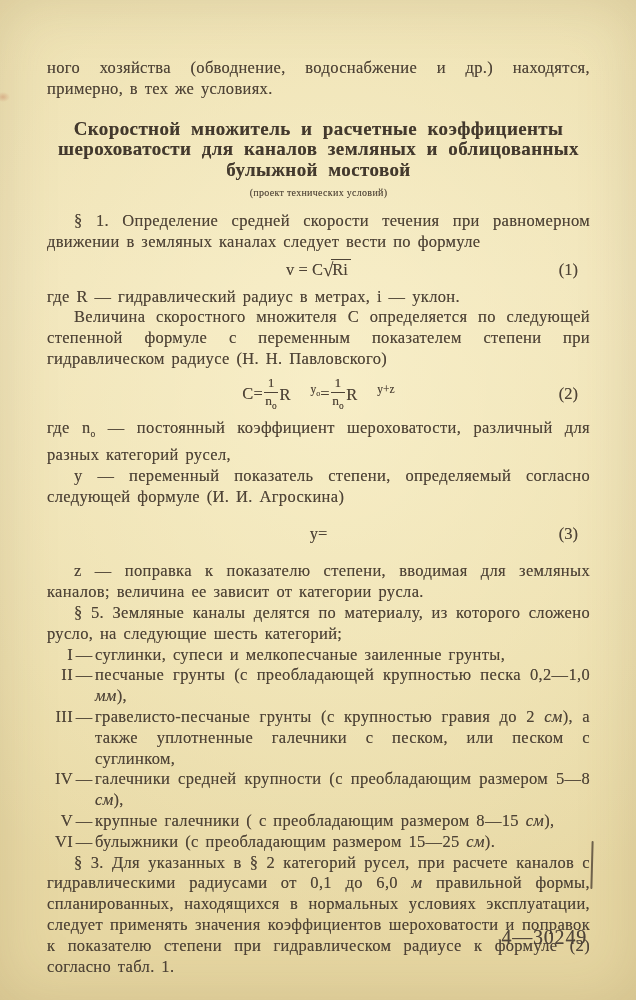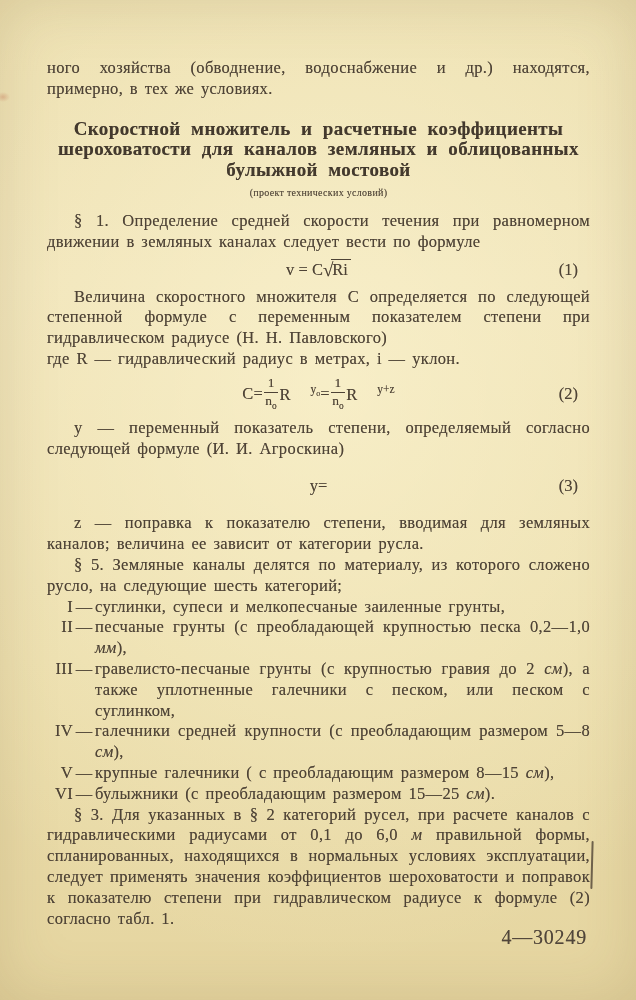--- a/index.html
+++ b/index.html
@@ -123,43 +123,44 @@
 
   <div class="eq-row">
     <span class="eq-body">
       <span>v = C</span>
       <span class="sqrt-sign">√</span>
         <span class="radicand">Ri</span>
     </span>
     <span class="eq-no">(1)</span>
   </div>
 
+  <p class="body-text">где R — гидравлический радиус в метрах, i — уклон.</p>
+
   <p class="body-text indent">Величина скоростного множителя С определяется по сле­дующей степенной формуле с переменным показателем сте­пени при гидравлическом радиусе (Н. Н. Павловского)</p>
-
-  <p class="body-text">где R — гидравлический радиус в метрах, i — уклон.</p>
 
   <div class="eq-row" style="min-height:40px;">
     <span class="eq-body">
       <span>C</span>
       <span>=</span>
       <span class="frac">
           <span class="num">1</span>
           <span class="den"><span>n</span><sub>о</sub></span>
         </span>
       <span><span>R</span><sup class="pow"><span>y</span><sub>о</sub></sup></span>
       <span>=</span>
       <span class="frac">
           <span class="num">1</span>
           <span class="den"><span>n</span><sub>о</sub></span>
         </span>
       <span><span>R</span><sup class="pow">y+z</sup></span>
     </span>
     <span class="eq-no">(2)</span>
   </div>
 
+  <p class="body-text"><span>где n</span><sub>о</sub><span> — постоянный коэффициент шероховатости, различный для разных категорий русел,</span></p>
 
   <p class="body-text indent">у — переменный показатель степени, определяемый со­гласно следующей формуле (И. И. Агроскина)</p>
 
   <div class="eq-row" style="min-height:46px;">
     <span class="eq-body">
       <span>y</span>
       <span>=</span>
     </span>
     <span class="eq-no">(3)</span>
   </div>

